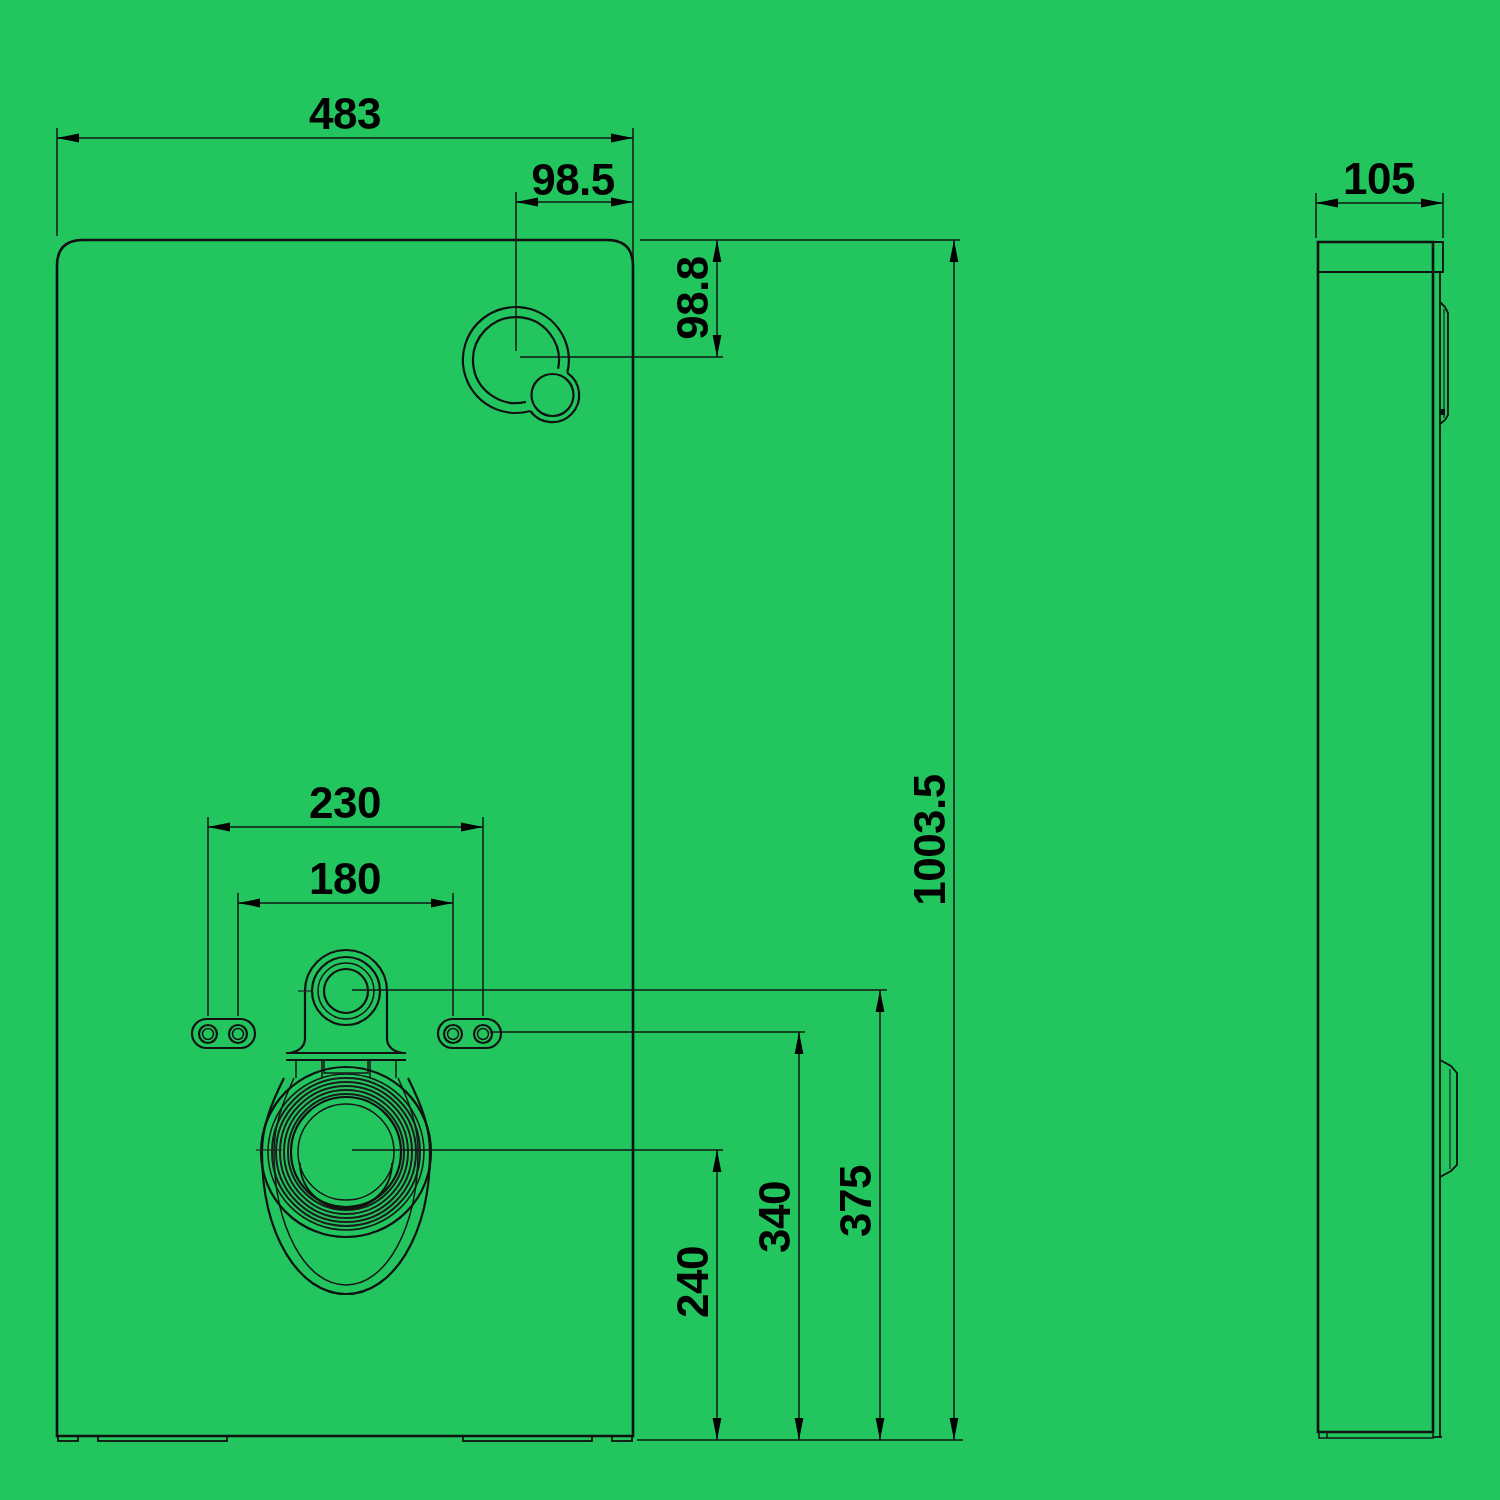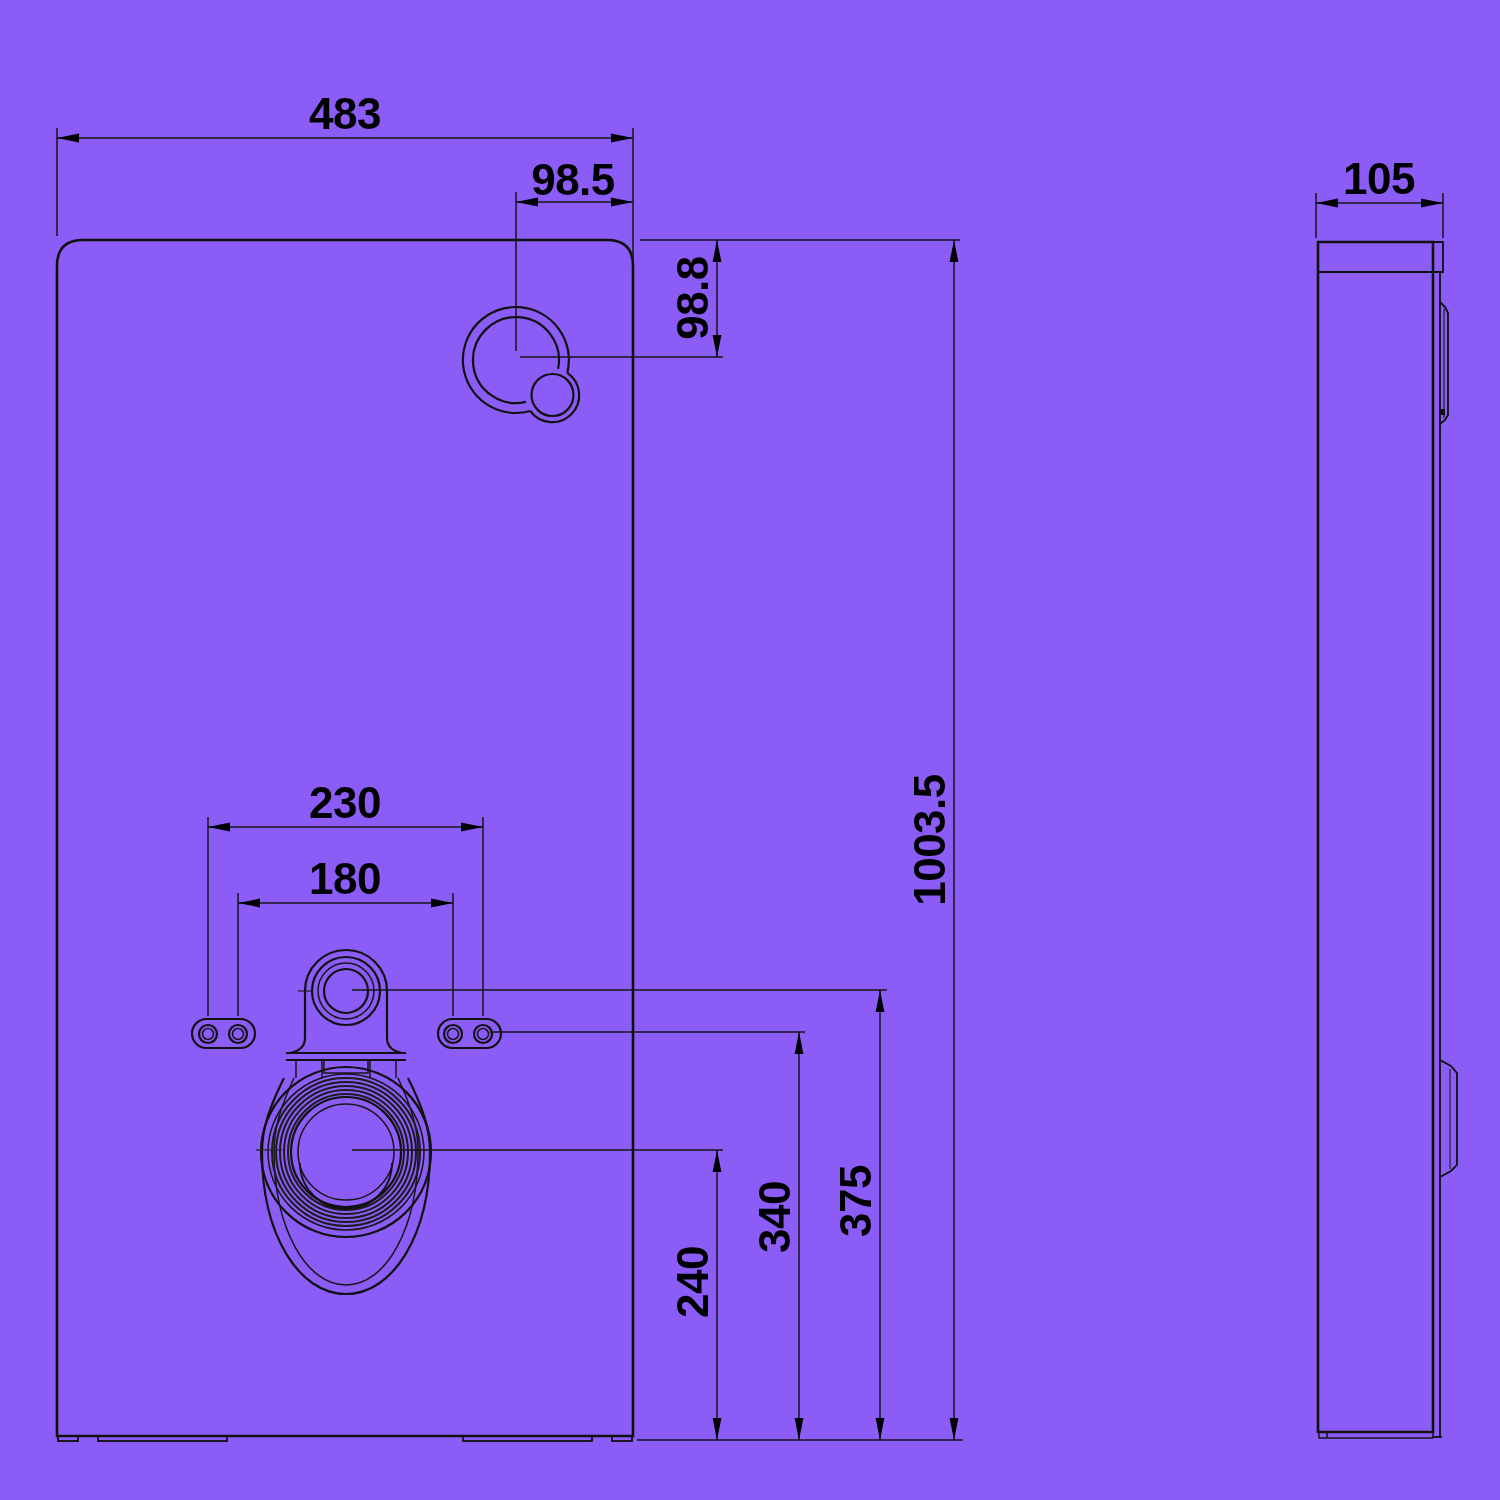--- a/index.html
+++ b/index.html
@@ -7,21 +7,21 @@
     padding: 0;
     width: 1500px;
     height: 1500px;
     background: #ffffff;
     font-family: "Liberation Sans", sans-serif;
   }
   #canvas {
     position: relative;
     width: 1500px;
     height: 1500px;
-    background: #8b5cf6;
+    background: #22c55e;
     overflow: hidden;
   }
   svg { display: block; }
   .outline   { fill: none; stroke: #111; stroke-width: 2.6px; }
   .detail    { fill: none; stroke: #111; stroke-width: 2.2px; }
   .detail-md { fill: none; stroke: #111; stroke-width: 1.8px; }
   .detail-th { fill: none; stroke: #161616; stroke-width: 1.5px; }
   .hairline  { fill: none; stroke: #222; stroke-width: 1.2px; }
   .dim       { fill: none; stroke: #161616; stroke-width: 1.5px; }
   .dim-text  {

